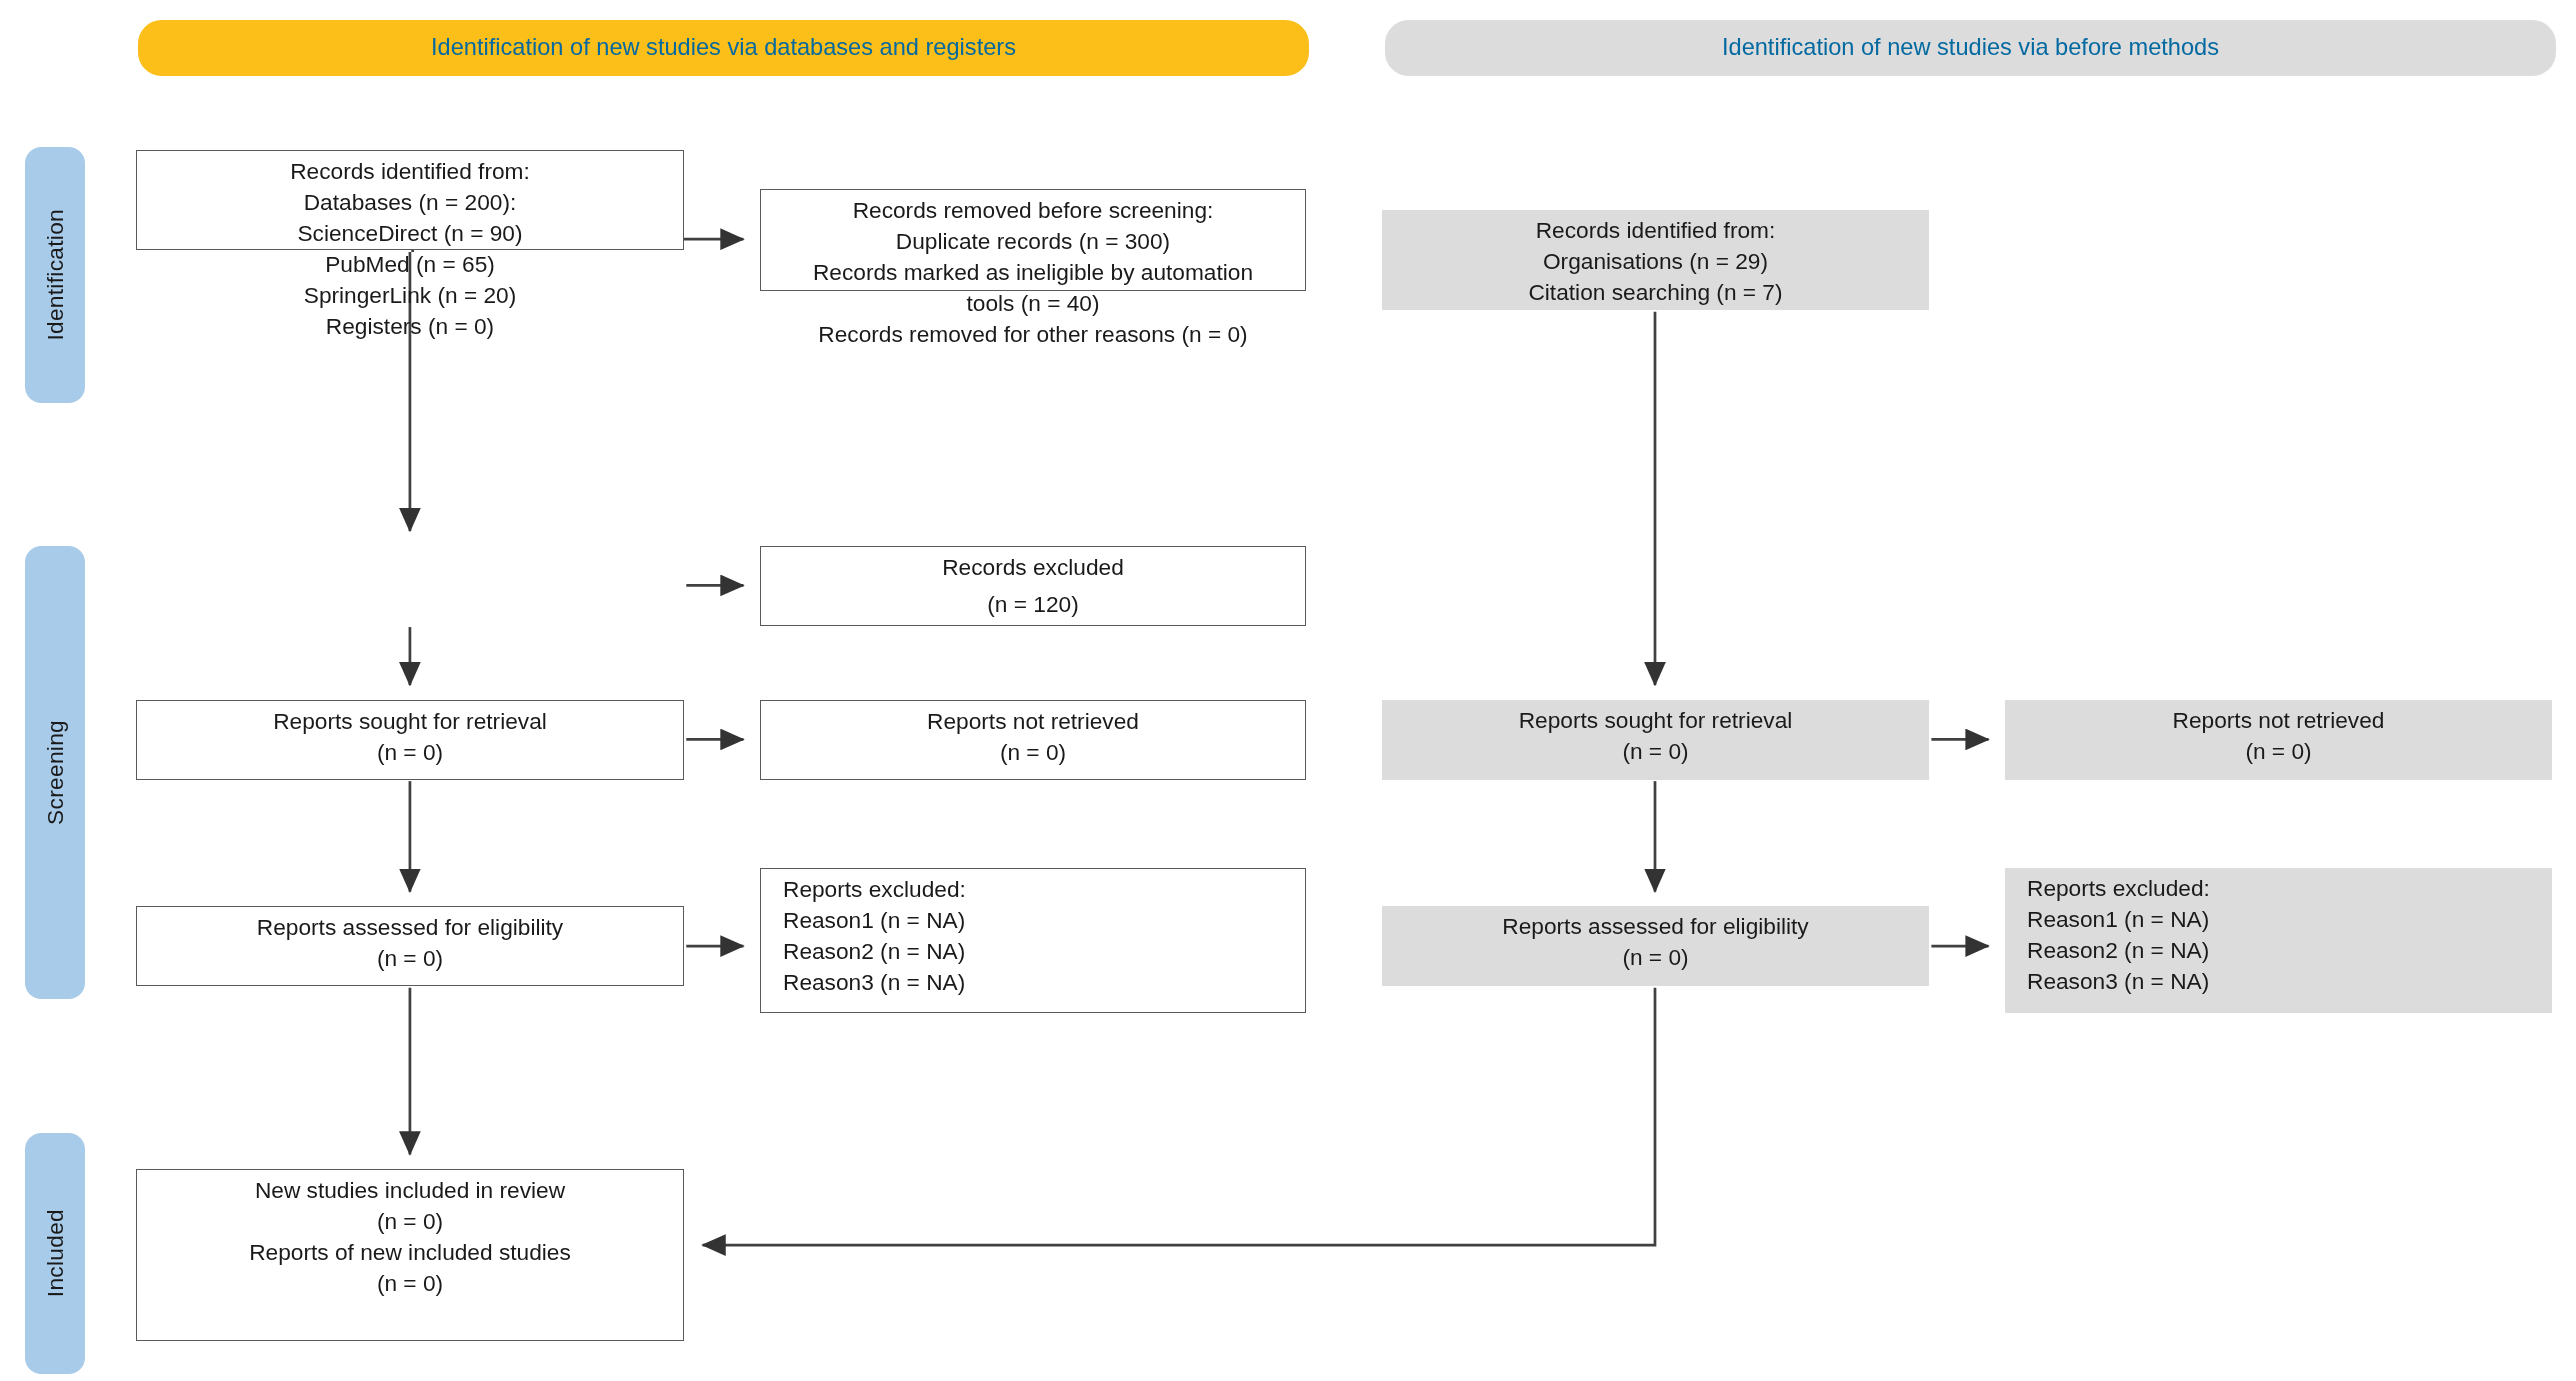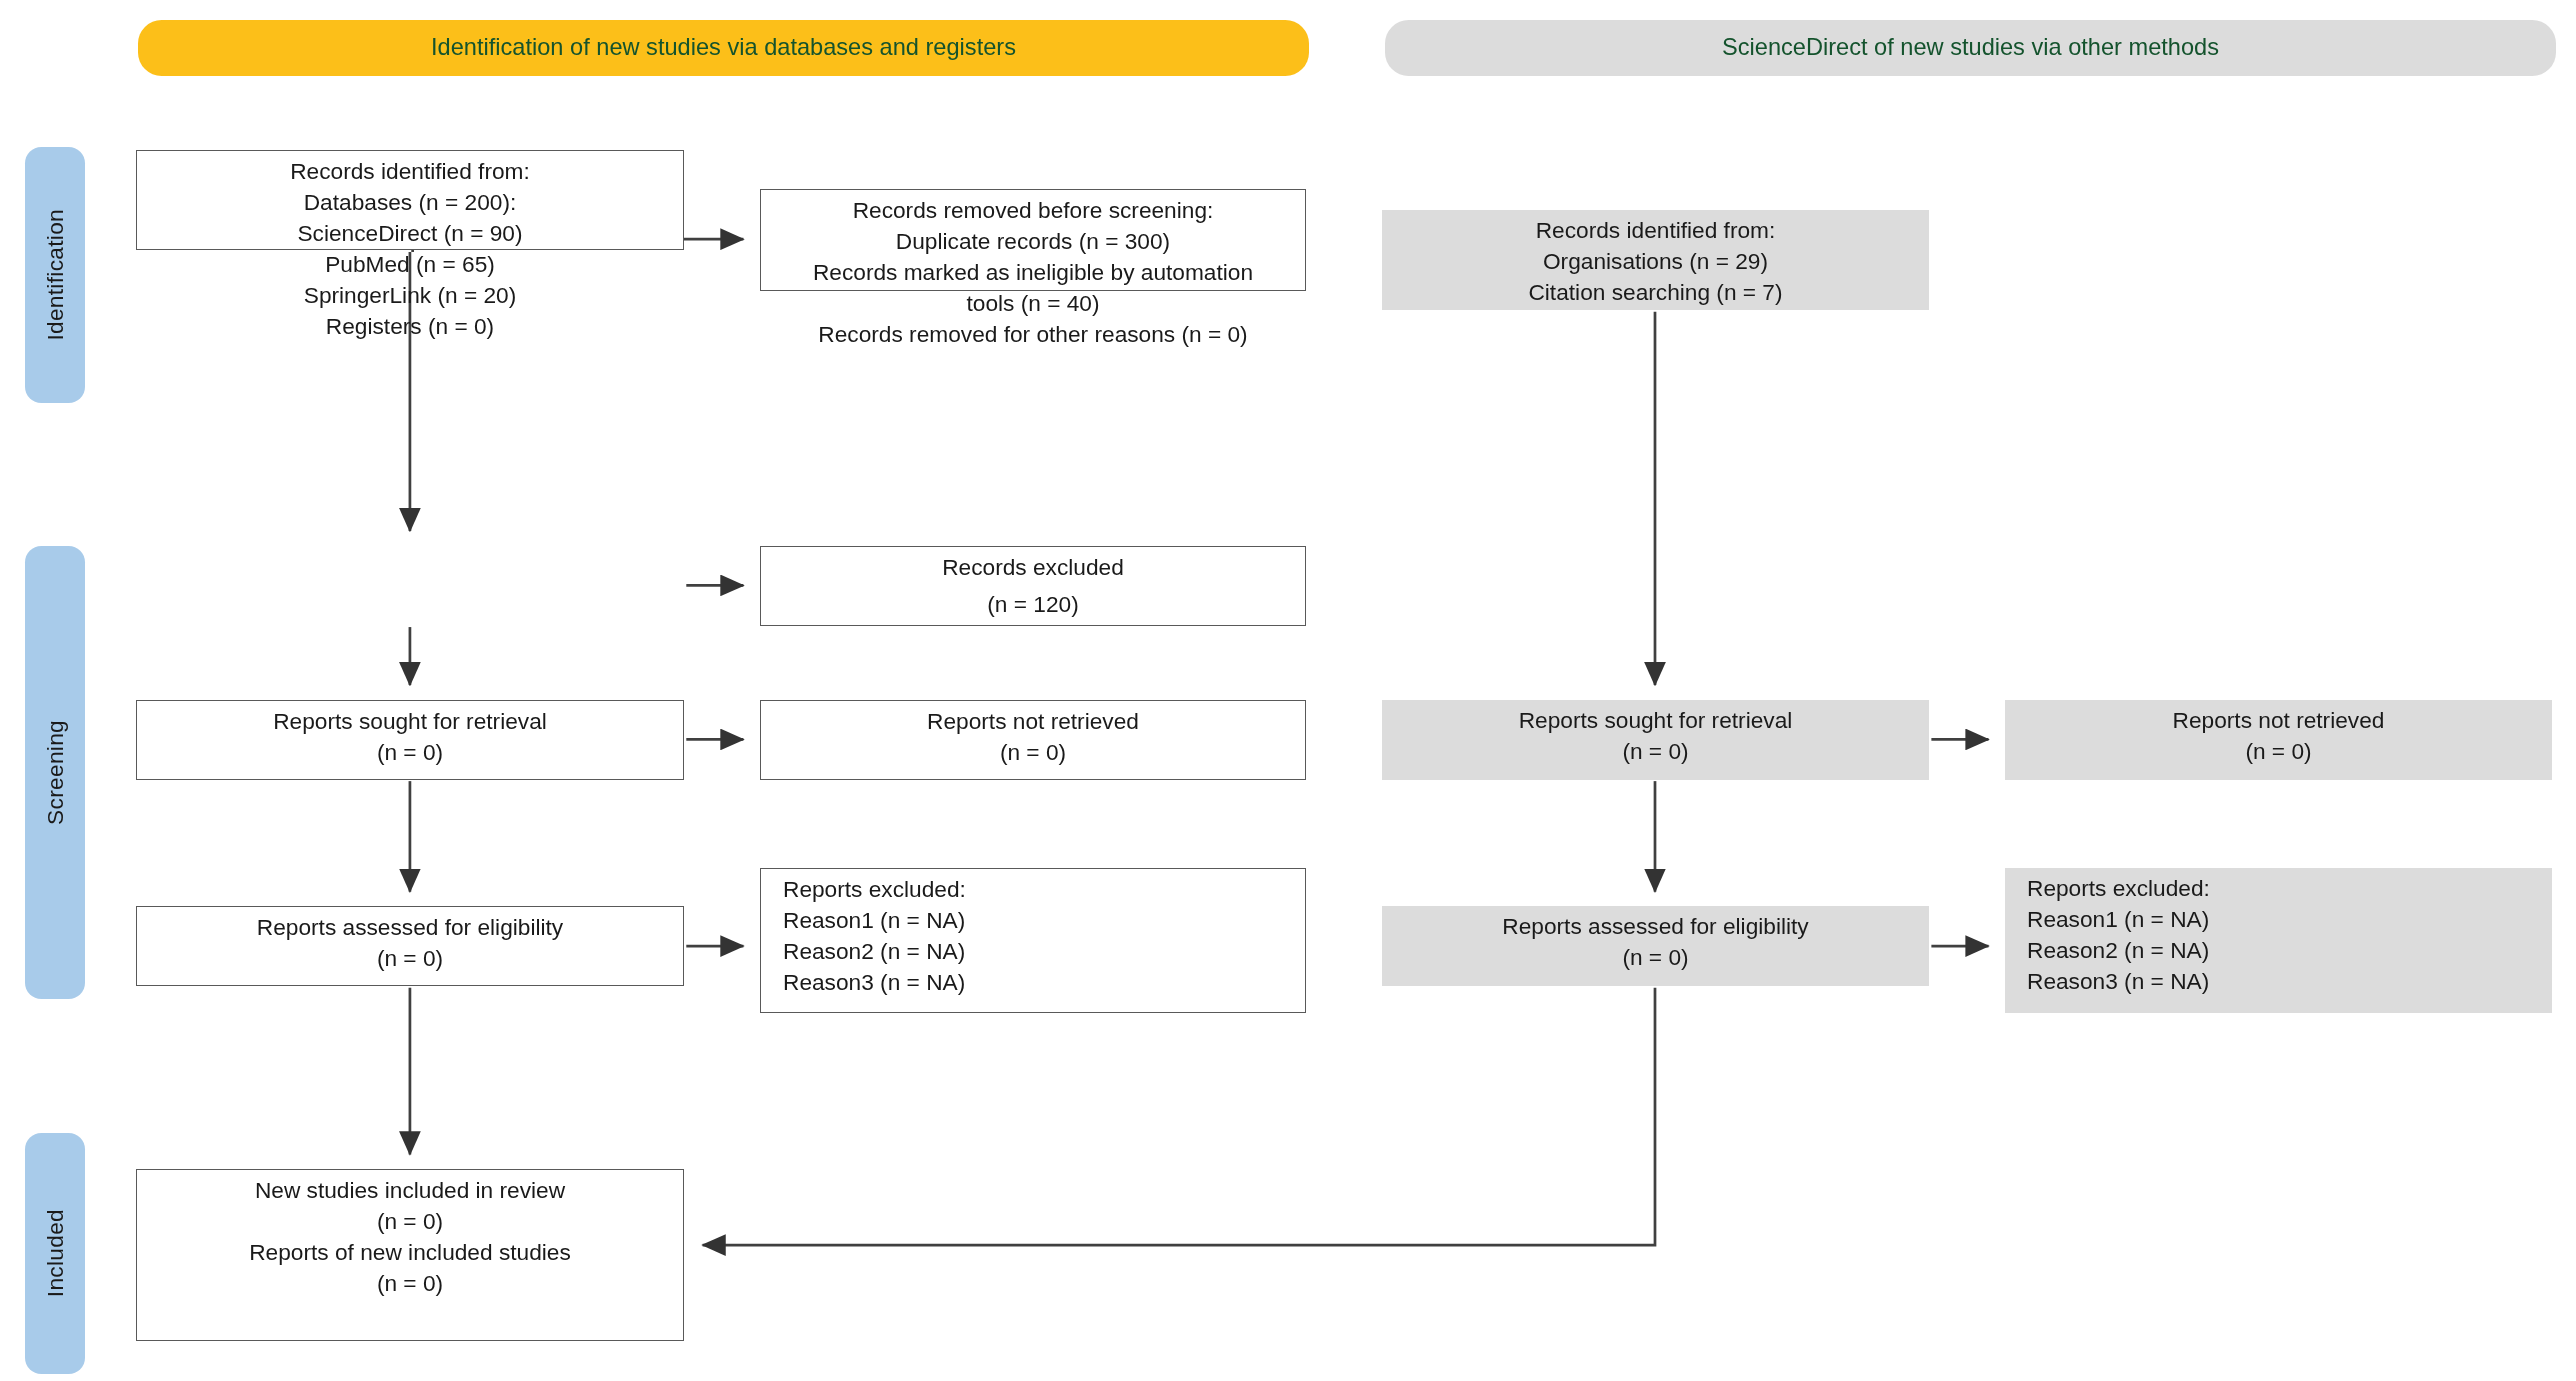--- a/index.html
+++ b/index.html
@@ -22,21 +22,21 @@
 
   
   .banner {
     position: absolute;
     border-radius: 23.6px;
     display: flex;
     align-items: center;
     justify-content: center;
     font-size: 23.6px;
     line-height: 1.25;
-    color: #14532d;
+    color: #0369a1;
     text-align: center;
     box-sizing: border-box;
     padding: 16px 18px;
   }
   .banner-db {
     left: 138px;
     top: 20px;
     width: 1171px;
     height: 56px;
     background: #fcbf19;
@@ -130,21 +130,21 @@
     pointer-events: none;
   }
 </style>
 </head>
 <body>
 
 <div id="prisma-canvas">
 
   <div class="banner banner-db">Identification of new studies via databases and registers</div>
 
-  <div class="banner banner-other">ScienceDirect of new studies via other methods</div>
+  <div class="banner banner-other">Identification of new studies via before methods</div>
 
   <div class="stage-pill pill-identification">
     <span>Identification</span>
   </div>
   <div class="stage-pill pill-screening">
     <span>Screening</span>
   </div>
   <div class="stage-pill pill-included">
     <span>Included</span>
   </div>

